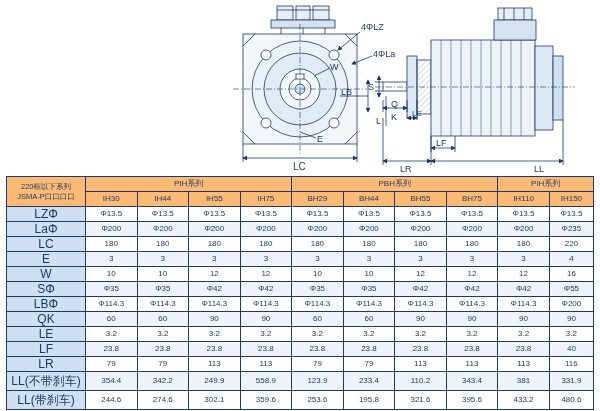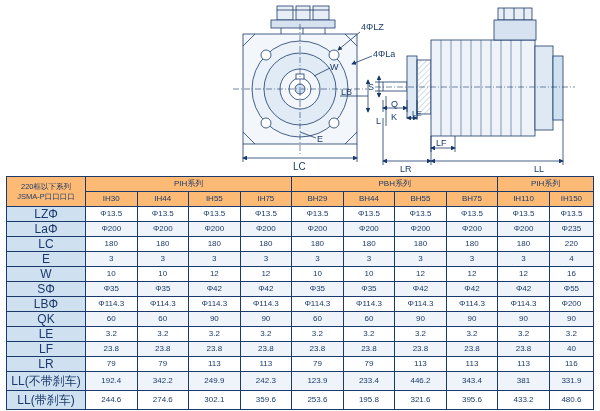--- a/index.html
+++ b/index.html
@@ -345,27 +345,27 @@
           <td class="val">79</td>
           <td class="val">79</td>
           <td class="val">113</td>
           <td class="val">113</td>
           <td class="val">113</td>
           <td class="val">116</td>
         </tr>
 
         <tr class="alt">
           <td class="rowlabel tall">LL(不带刹车)</td>
-          <td class="val tall">192.4</td>
+          <td class="val tall">354.4</td>
           <td class="val tall">342.2</td>
           <td class="val tall">249.9</td>
-          <td class="val tall">242.3</td>
+          <td class="val tall">558.9</td>
           <td class="val tall">123.9</td>
           <td class="val tall">233.4</td>
-          <td class="val tall">446.2</td>
+          <td class="val tall">110.2</td>
           <td class="val tall">343.4</td>
           <td class="val tall">381</td>
           <td class="val tall">331.9</td>
         </tr>
 
         <tr>
           <td class="rowlabel tall">LL(带刹车)</td>
           <td class="val tall">244.6</td>
           <td class="val tall">274.6</td>
           <td class="val tall">302.1</td>

